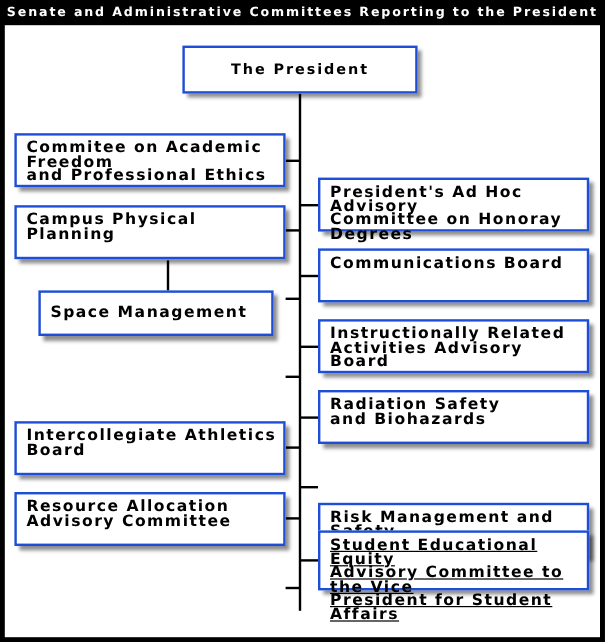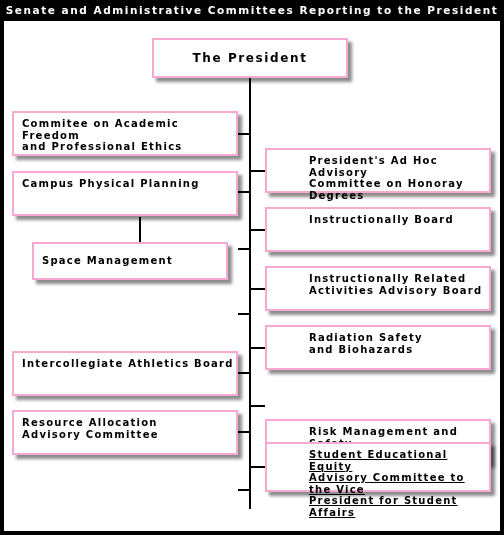--- a/index.html
+++ b/index.html
@@ -55,27 +55,27 @@
   
   .line {
     position: absolute;
     background: #000000;
   }
 
   
   .node {
     position: absolute;
     background: #ffffff;
-    border: 2px solid #f9a8d4;
+    border: 2px solid #1d4ed8;
     box-sizing: border-box;
     box-shadow: 4px 4px 3px rgba(0,0,0,0.45);
   }
   .node .label {
     display: block;
-    font-size: 10px;
+    font-size: 13px;
     font-weight: bold;
     letter-spacing: 1.25px;
     line-height: 11.5px;
     color: #000000;
     white-space: pre-line;
   }
 
   
   #president {
     left: 148px;
@@ -110,21 +110,20 @@
   .node.sub .label {
     padding: 0 0 0 8px;
     line-height: 34px;
   }
 
   
   .node.right {
     left: 261px;
     width: 226px;
     height: 45px;
-    padding-left: 34px;
   }
   .node.right.tall .label {
     padding-top: 5px;
   }
 </style>
 </head>
 <body>
 
 <div id="frame">
 
@@ -178,21 +177,21 @@
 Advisory Committee</span>
     </div>
 
 
     <div class="node right tall" style="top:127px;">
       <span class="label">President's Ad Hoc Advisory
 Committee on Honoray Degrees</span>
     </div>
 
     <div class="node right" style="top:186px;">
-      <span class="label">Instructionally Board</span>
+      <span class="label">Communications Board</span>
     </div>
 
     <div class="node right tall" style="top:245px;">
       <span class="label">Instructionally Related
 Activities Advisory Board</span>
     </div>
 
     <div class="node right tall" style="top:304px;">
       <span class="label">Radiation Safety
 and Biohazards</span>

